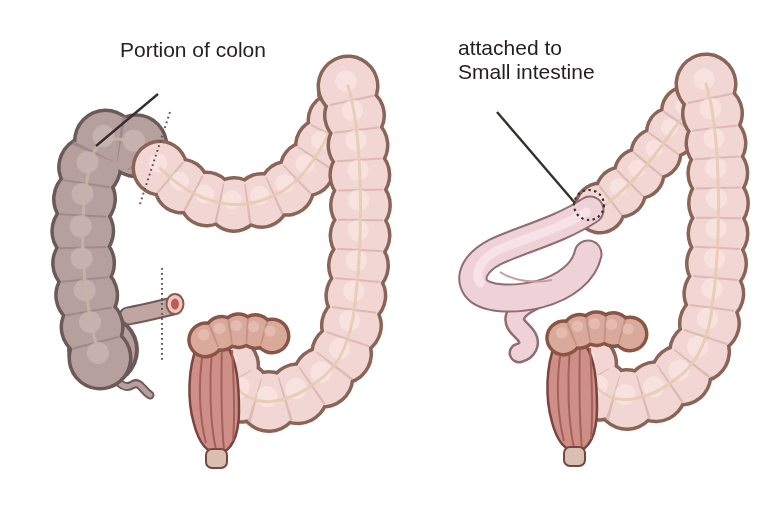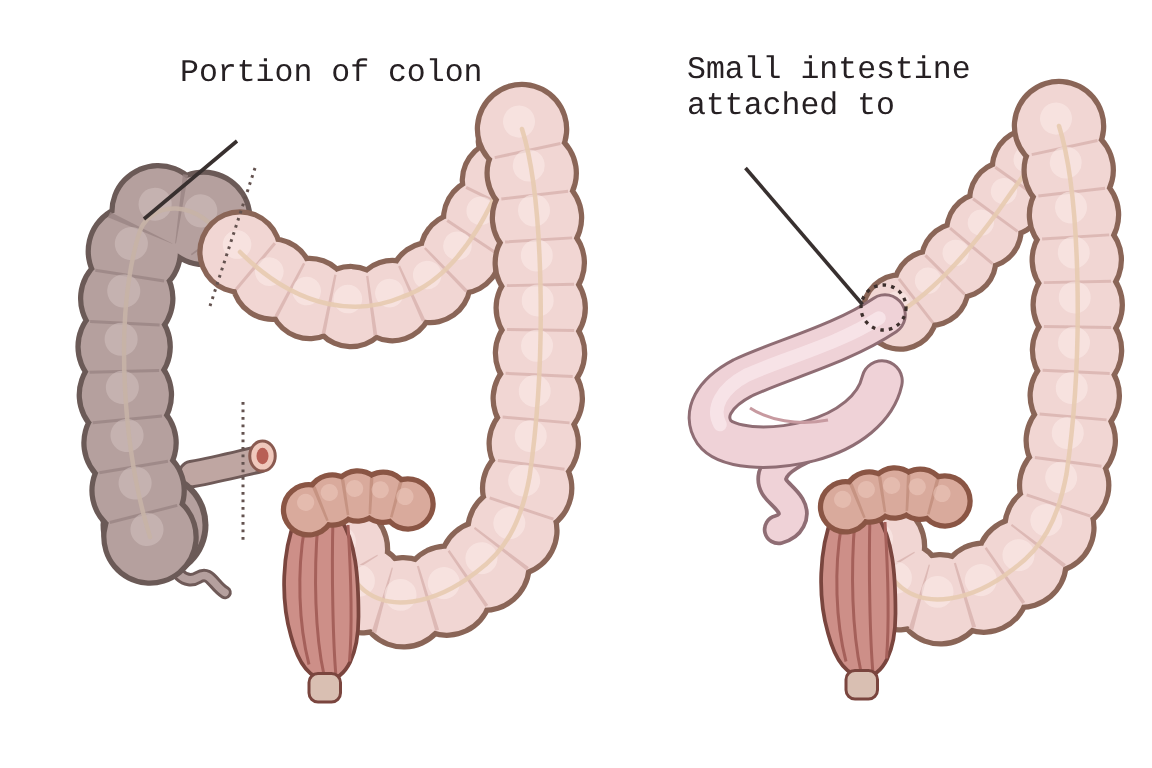--- a/index.html
+++ b/index.html
@@ -1,20 +1,20 @@
 <!DOCTYPE html>
 <html><head>
 <meta charset="utf-8">
 <style>
   html,body{margin:0;padding:0;}
   #canvas{position:relative;width:768px;height:512px;background:#ffffff;overflow:hidden;
           font-family:"Liberation Sans", sans-serif;}
   svg{position:absolute;left:0;top:0;}
   .label{position:absolute;font-size:21px;line-height:24px;color:#262023;white-space:nowrap;}
-  .label span{display:block;font-family:Liberation Mono, monospace;}
+  .label span{display:block;}
 </style>
 </head>
 <body>
 <div id="canvas">
 
 <svg width="768" height="512" viewBox="0 0 768 512">
   <defs>
 
     <g id="distal-colon">
       <g class="bowel">
@@ -113,17 +113,17 @@
     </g>
 
     <path d="M 497,112 L 575,203" fill="none" stroke="#38302f" stroke-width="2.4"></path>
   </g>
 </svg>
 
 <div class="label" style="left:120px;top:38px;">
   <span>Portion of colon</span>
 </div>
 <div class="label" style="left:458px;top:36px;">
+  <span>attached to</span>
   <span>Small intestine</span>
-  <span>attached to</span>
 </div>
 
 </div>
 
 </body></html>

